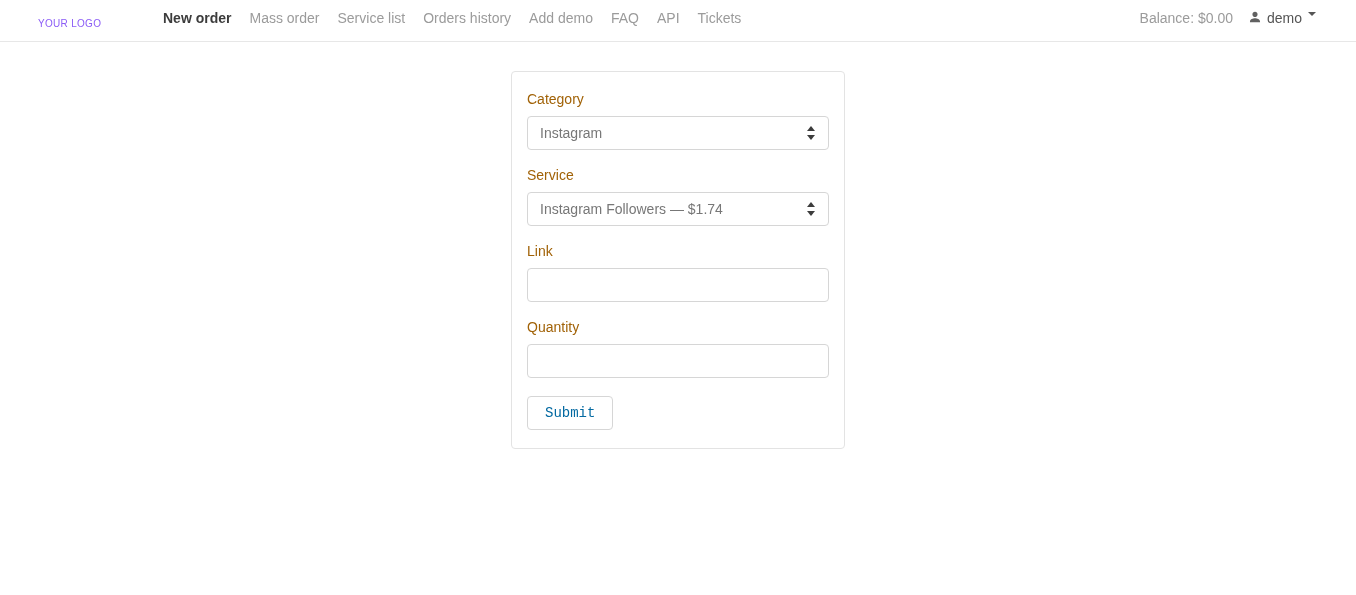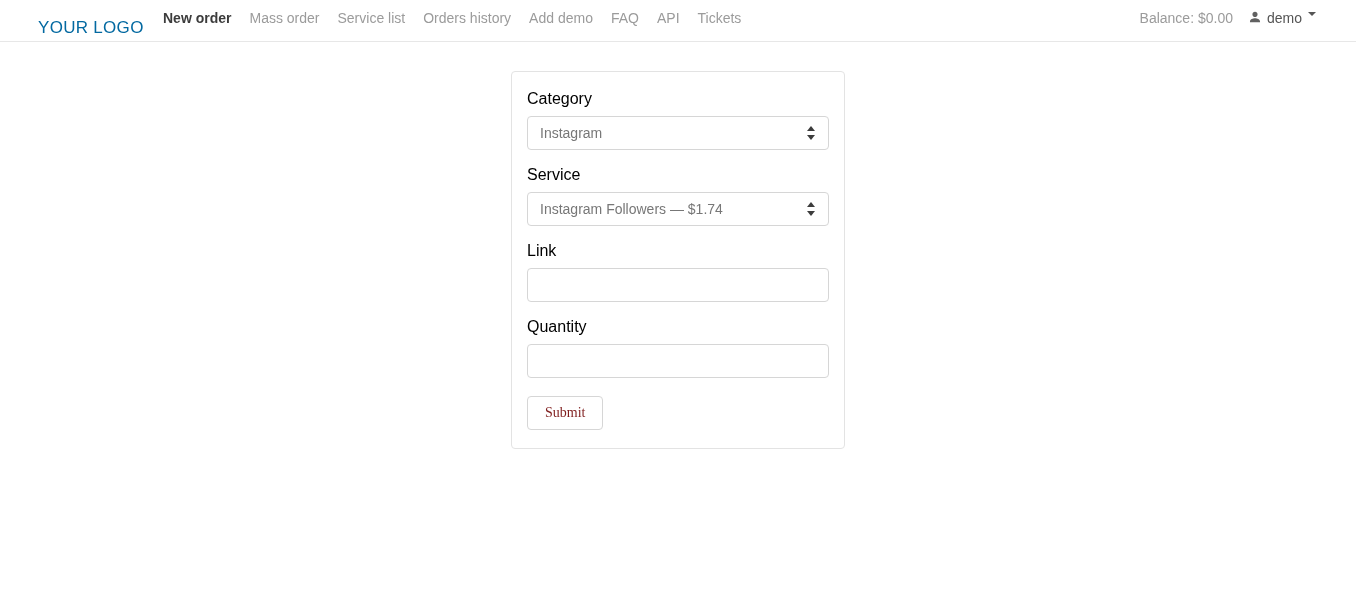--- a/index.html
+++ b/index.html
@@ -15,22 +15,22 @@
   .header {
     position: relative;
     height: 42px;
     background: #ffffff;
     border-bottom: 1px solid #e7e7e7;
   }
   .logo {
     position: absolute;
     left: 38px;
     top: 18px;
-    font-size: 17px;
-    color: #0369a1;
+    font-size: 10px;
+    color: #8b5cf6;
     letter-spacing: 0.3px;
     cursor: pointer;
     white-space: nowrap;
   }
   .nav {
     position: absolute;
     left: 163px;
     top: 10px;
     display: flex;
     gap: 18px;
@@ -91,23 +91,23 @@
   .card {
     width: 334px;
     margin: 29px auto 0 auto;
     background: #ffffff;
     border: 1px solid #e3e3e3;
     border-radius: 4px;
     padding: 20px 15px 18px 15px;
   }
   .form-group { margin-bottom: 18px; }
   .form-label {
-    font-size: 16px;
+    font-size: 14px;
     line-height: 14px;
-    color: #000000;
+    color: #a16207;
     margin-bottom: 10px;
   }
   .select-box {
     position: relative;
     height: 34px;
     border: 1px solid #d6d6d6;
     border-radius: 4px;
     background: #ffffff;
     display: flex;
     align-items: center;
@@ -140,24 +140,24 @@
     padding: 0 12px;
     outline: none;
     font-family: "Liberation Sans", "DejaVu Sans", sans-serif;
   }
   .submit-btn {
     display: inline-block;
     background: #ffffff;
     border: 1px solid #d6d6d6;
     border-radius: 4px;
     font-size: 14px;
-    color: #7f1d1d;
+    color: #0369a1;
     padding: 8px 17px;
     cursor: pointer;
-    font-family: Liberation Serif, serif;
+    font-family: Liberation Mono, monospace;
   }
 </style>
 </head>
 <body>
 
 <div class="header">
   <div class="logo">YOUR LOGO</div>
 
   <div class="nav">
     <div class="nav-item active">New order</div>

